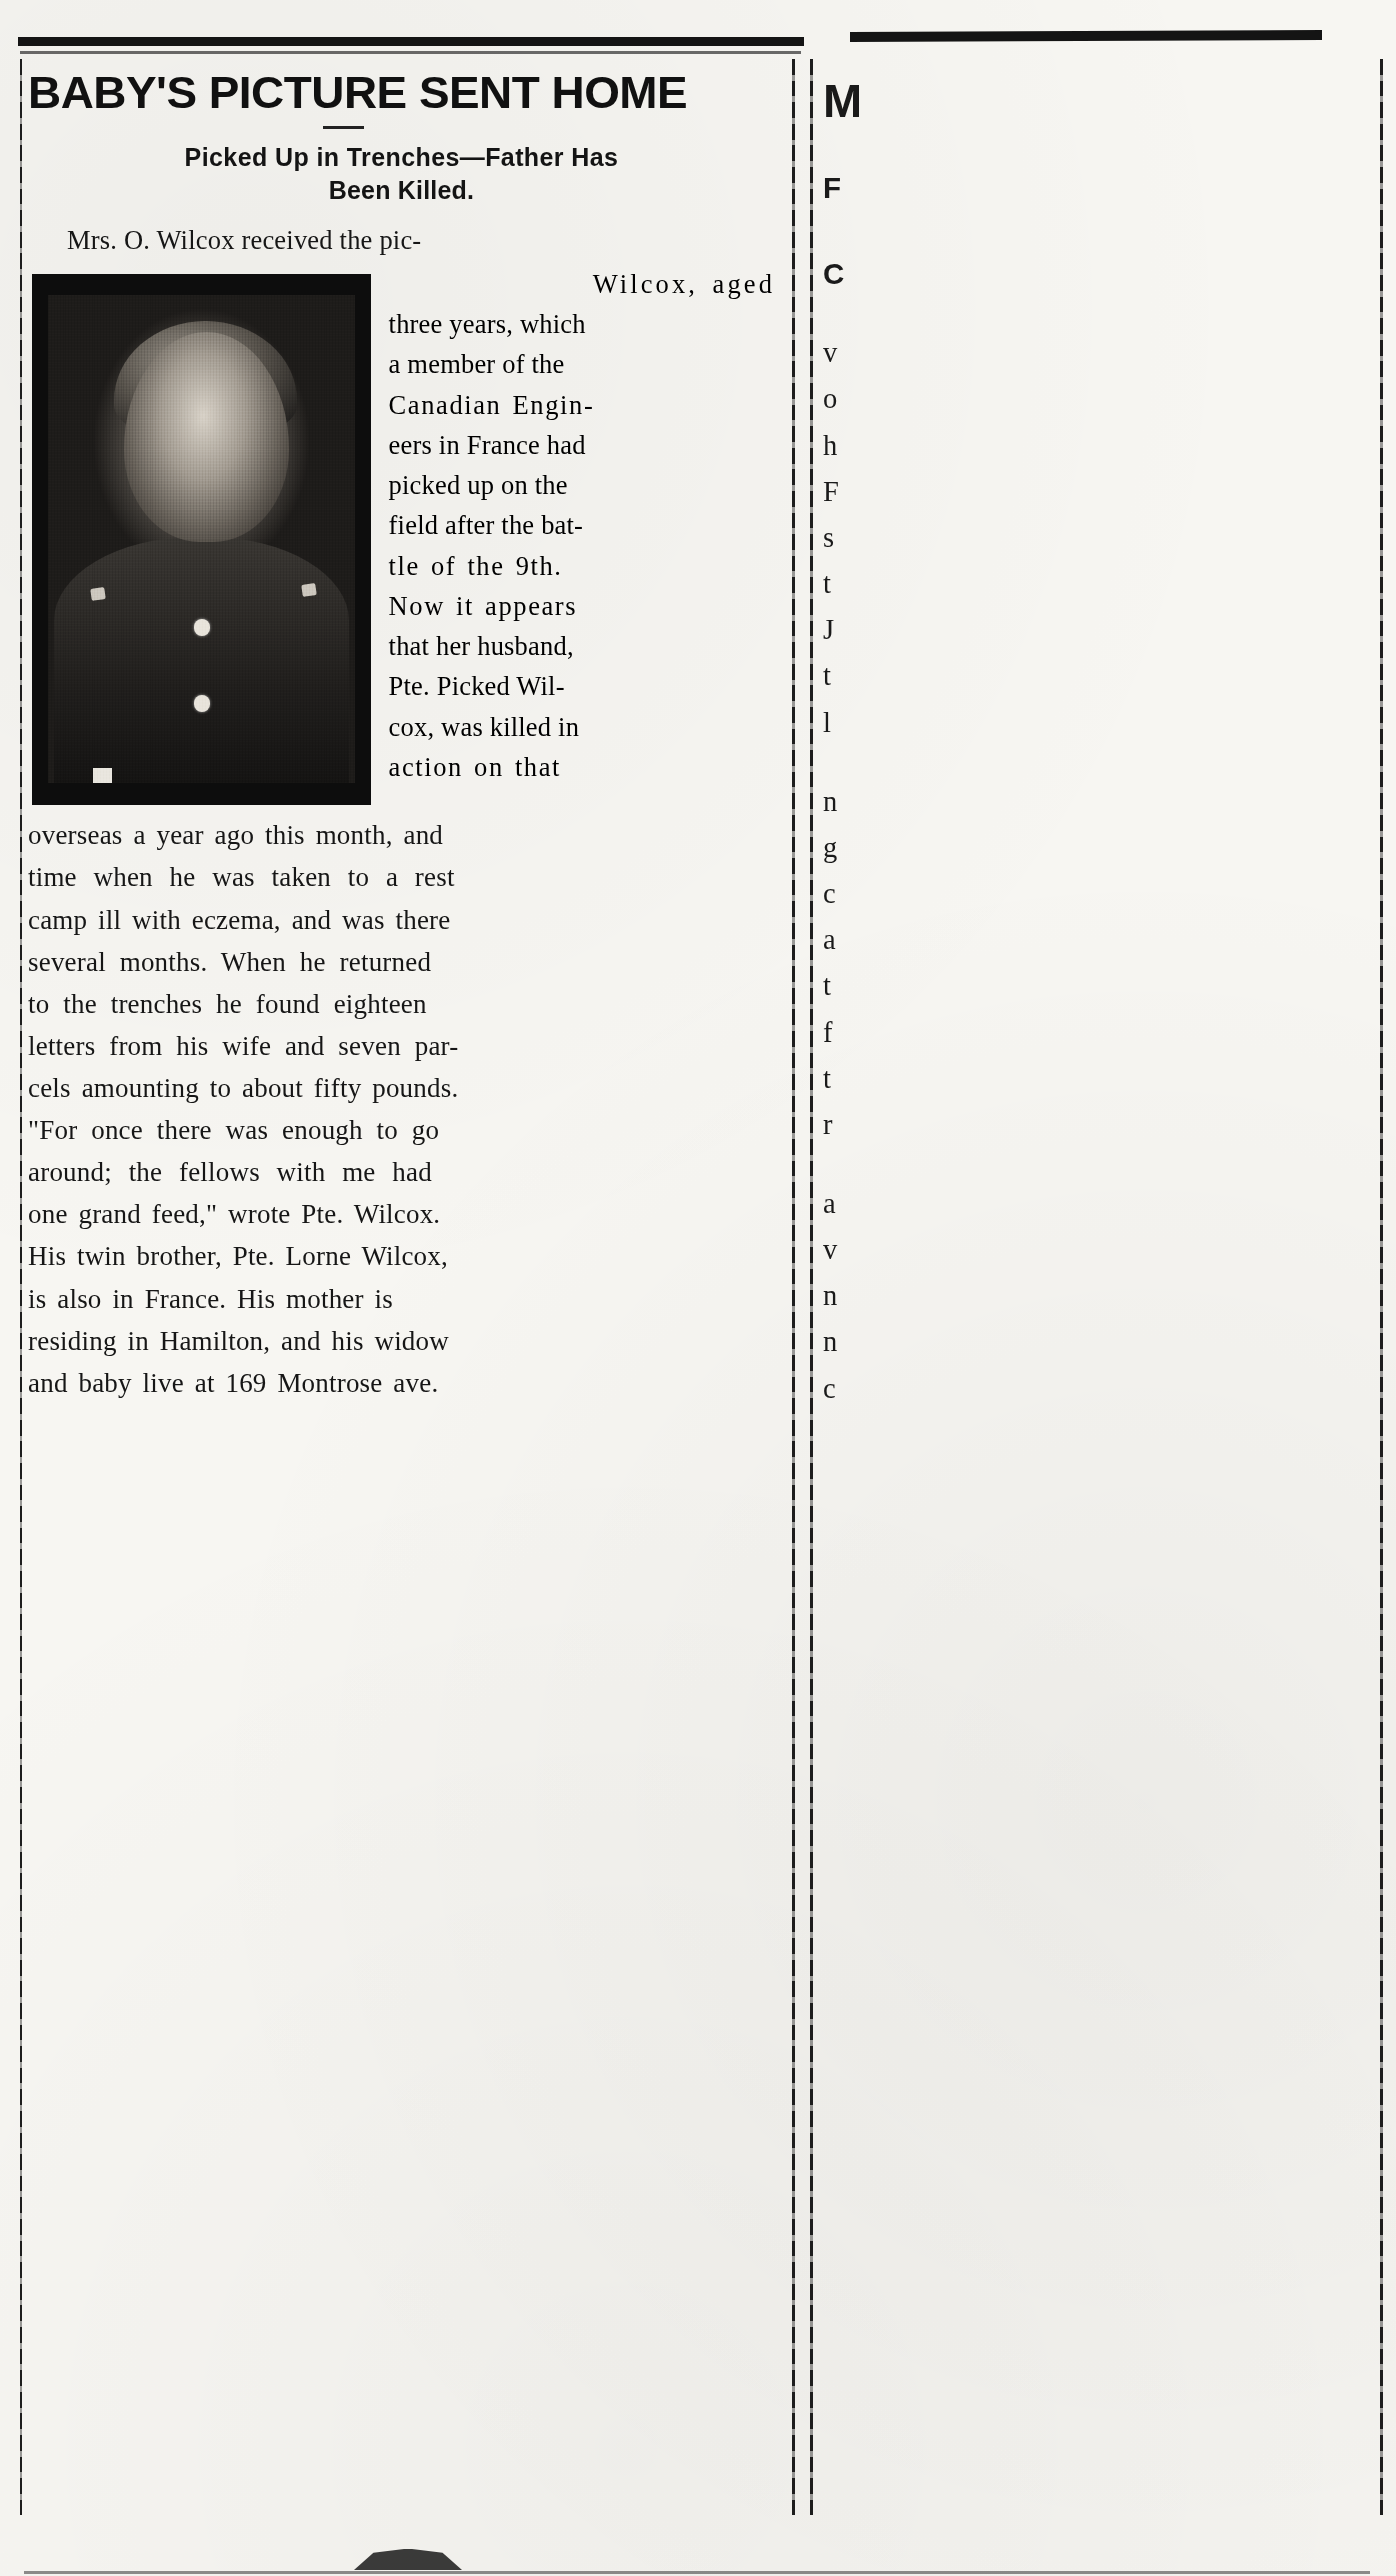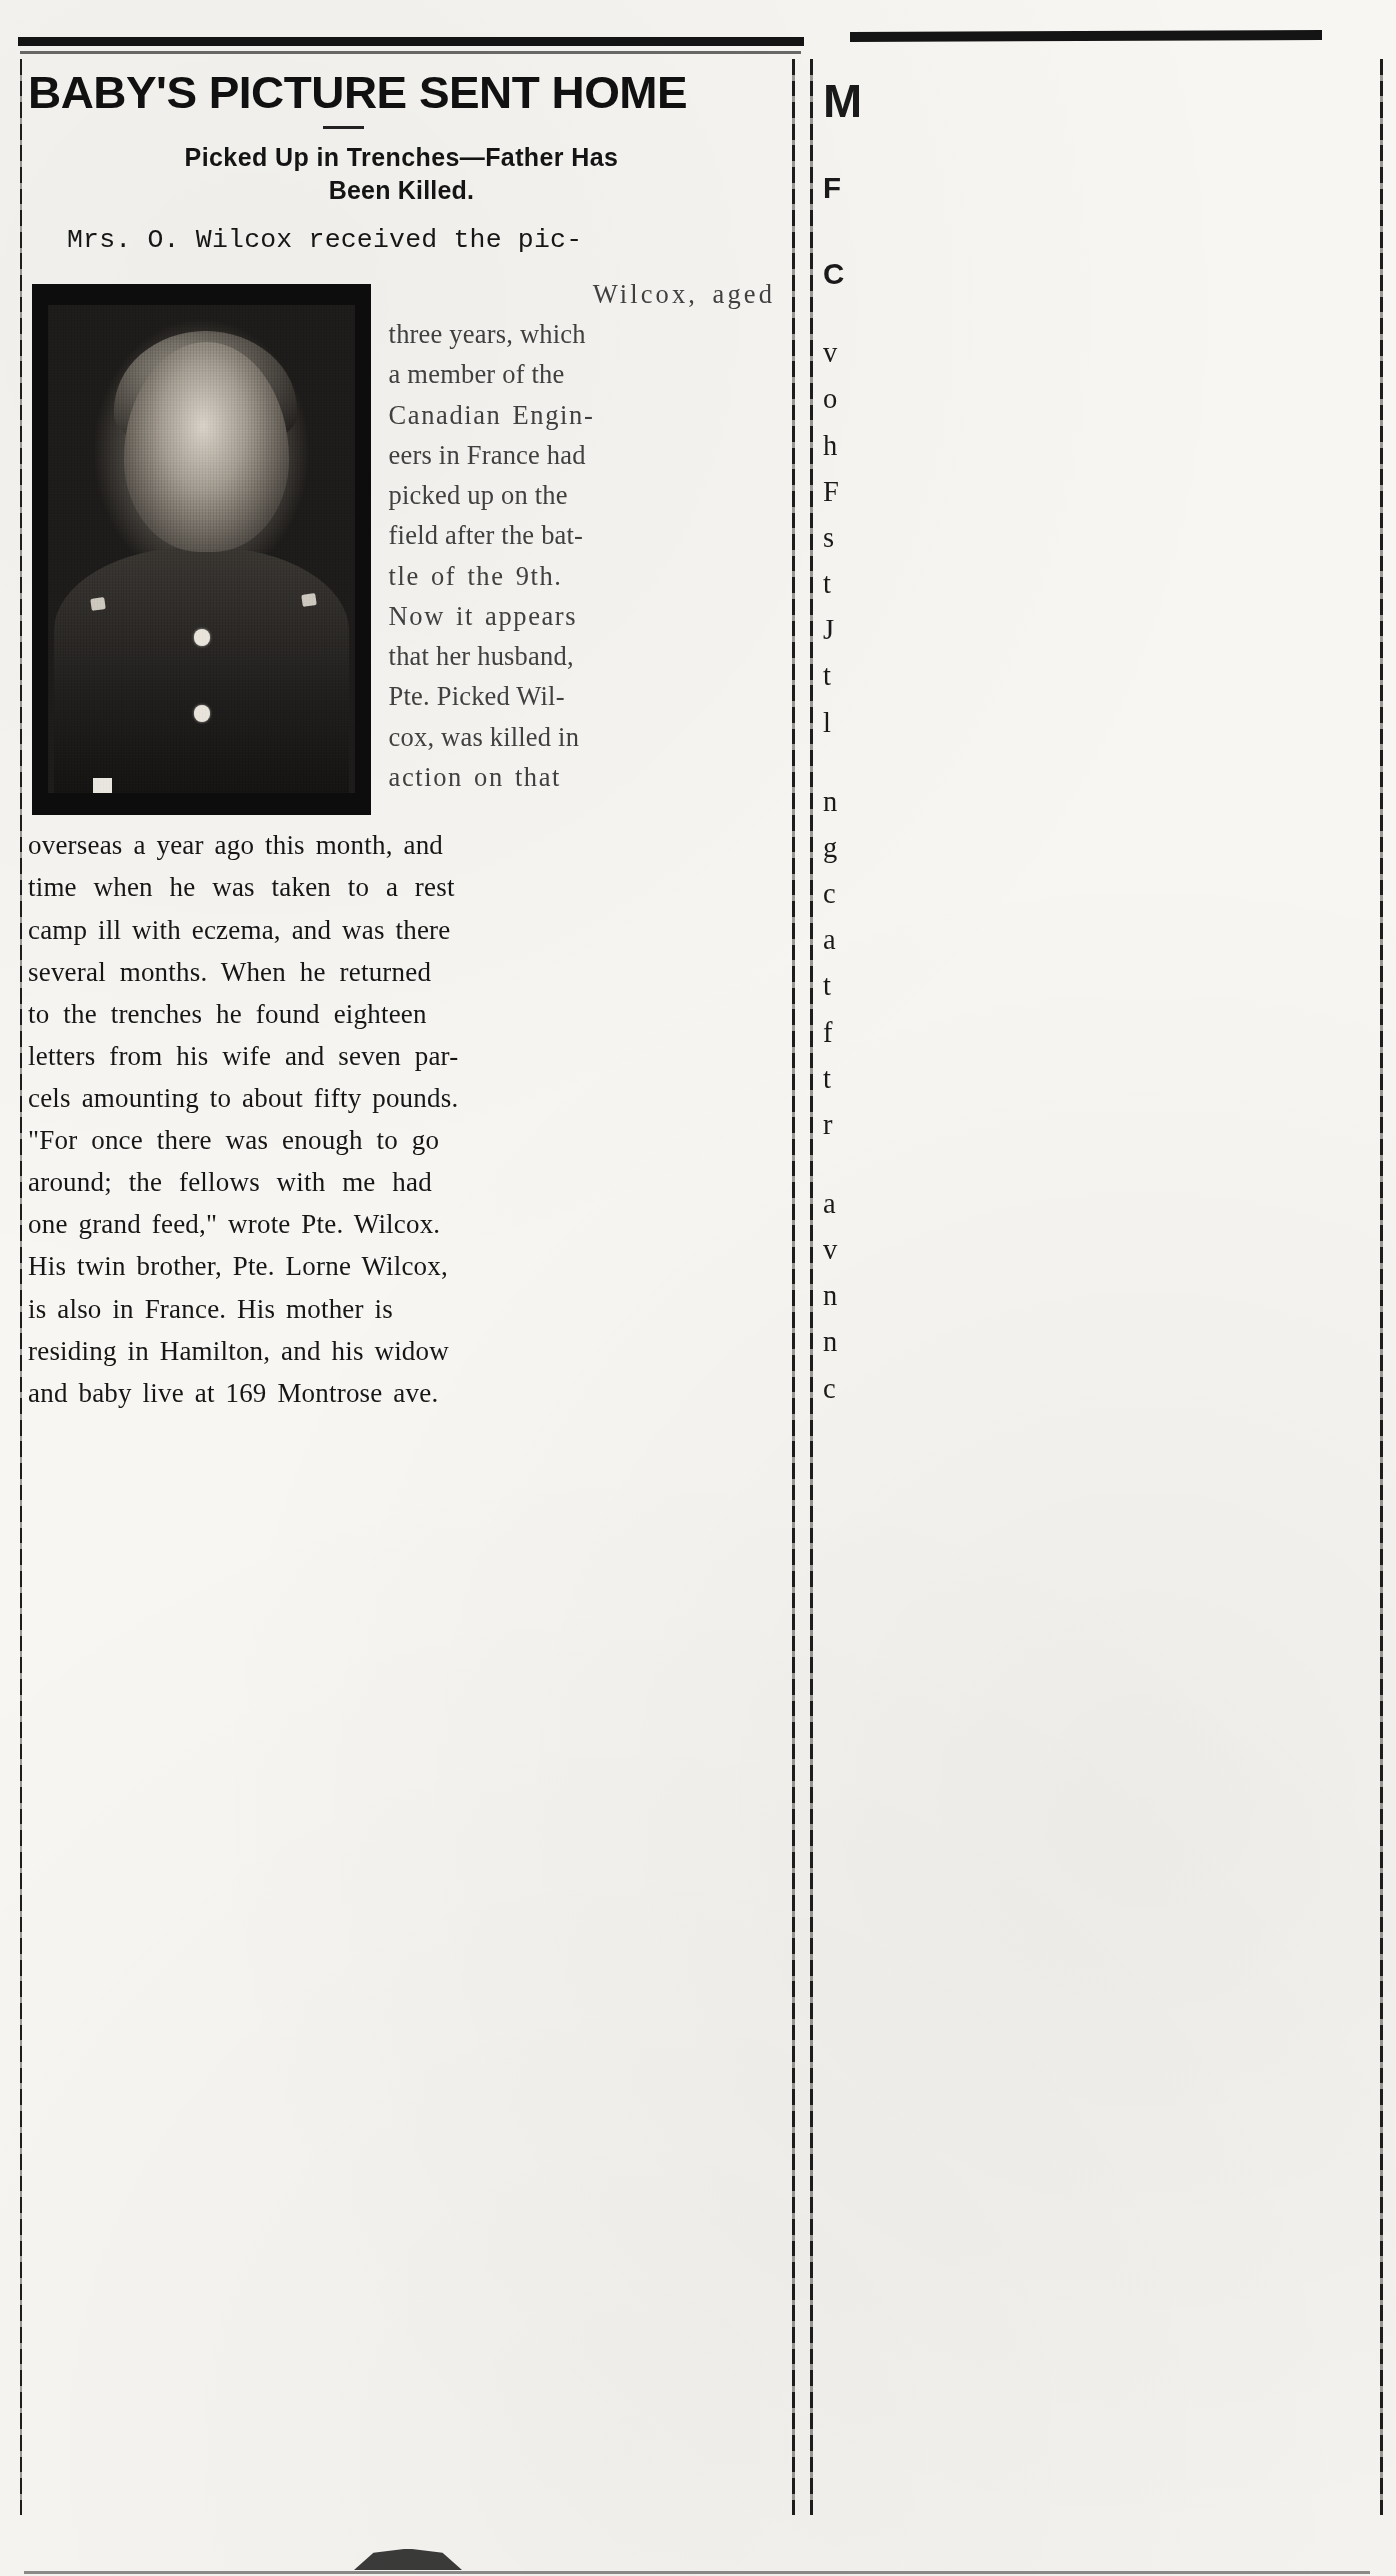--- a/index.html
+++ b/index.html
@@ -117,22 +117,21 @@
     color: #161616;
     text-align: justify;
     text-justify: inter-word;
     letter-spacing: 0.2px;
   }
   .body-text p { margin: 0; }
   .indent { display: inline-block; width: 39px; }
 
   
   .lead {
-    margin-bottom: 14px;
-    font-family: Liberation Mono, monospace;
+    margin-bottom: 4px;
   }
 
   
   .photo-wrap {
     float: left;
     width: 339px;
     height: 531px;
     margin: 9.8px 17.7px 3.9px 3.9px;
     background: #0d0d0d;
     padding: 0;
@@ -206,21 +205,21 @@
     left: 45px; bottom: -1px;
     width: 19.6px; height: 15.7px;
     background: #e9e6df;
   }
 
   
   .wrap-col {
     font-family: "Liberation Serif", serif;
     font-size: 26.5px;
     line-height: 1.52;
-    color: #404040;
+    color: #000000;
     text-align: justify;
     letter-spacing: 0.2px;
   }
   .wrap-col .ln { display: block; }
   .wrap-col .spread {
     display: block;
     letter-spacing: 3.1px;
     word-spacing: 4.9px;
     text-align: right;
   }

